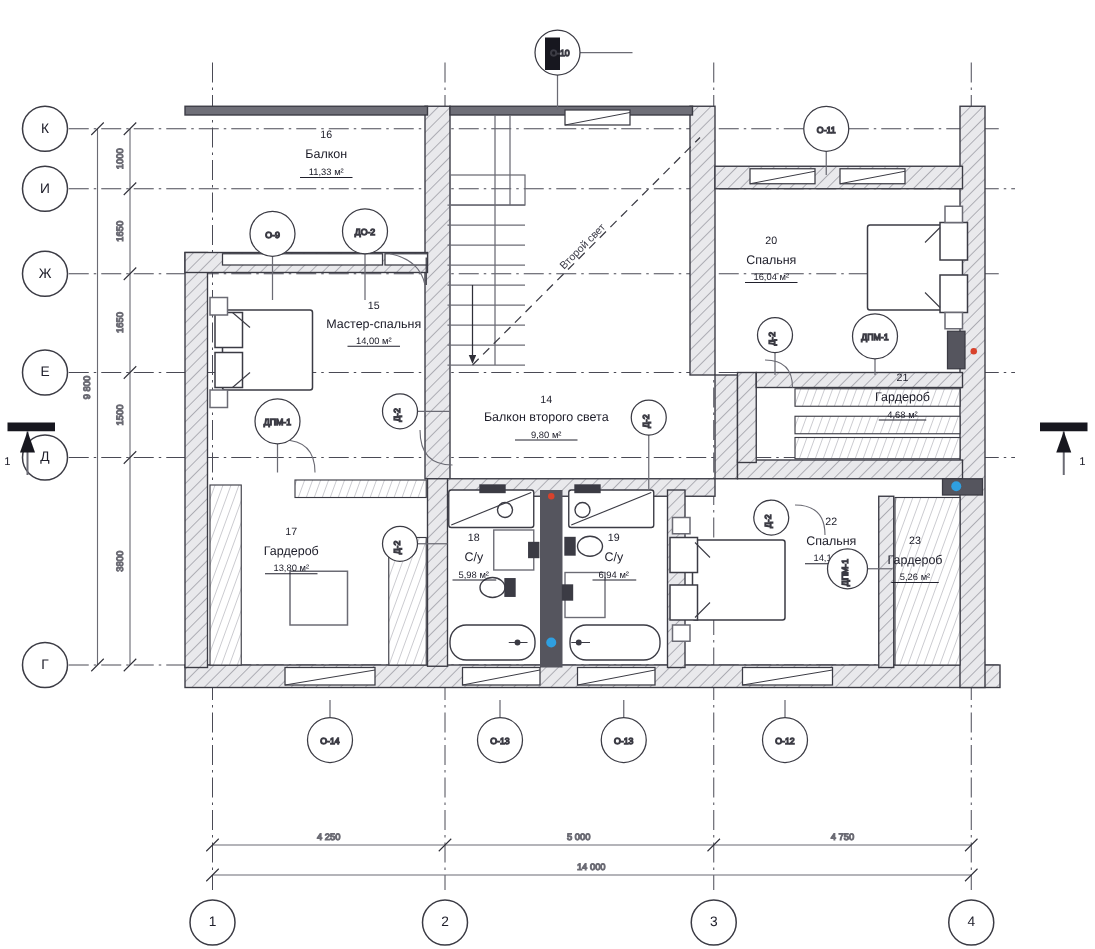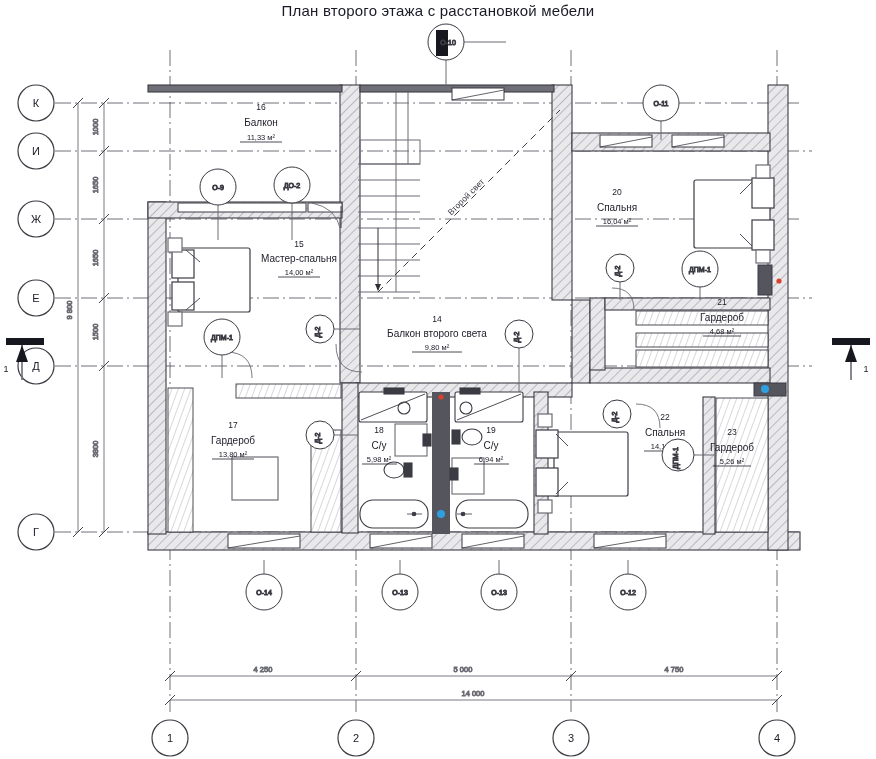--- a/index.html
+++ b/index.html
@@ -32,21 +32,20 @@
   .ax-txt { font-size: 11px; fill: #20202c; text-anchor: middle; dominant-baseline: central; font-family: "Liberation Sans", sans-serif; }
   .dim-txt { font-size: 7.5px; fill: #33333d; text-anchor: middle; font-family: "Liberation Sans", sans-serif; }
   .void-txt { font-size: 8.5px; fill: #3a3a46; text-anchor: middle; font-family: "Liberation Sans", sans-serif; }
   .sec-txt { font-size: 9px; fill: #20202c; text-anchor: middle; font-family: "Liberation Sans", sans-serif; }
 </style>
 </head>
 <body>
 
 <div id="page">
 
-  <div id="title">План второго этажа с расстановкой мебели</div>
 
   <svg id="plan-svg" width="876" height="759">
     <defs>
       <pattern id="wallhatch" width="7" height="7" patternTransform="rotate(45)" patternUnits="userSpaceOnUse">
         <rect width="7" height="7" fill="#e9e9ec"></rect>
         <line x1="0" y1="0" x2="0" y2="7" stroke="#8a8a93" stroke-width="1"></line>
       </pattern>
       <pattern id="closethatch" width="6" height="6" patternUnits="userSpaceOnUse" patternTransform="rotate(20)">
         <rect width="6" height="6" fill="#ffffff"></rect>
         <line x1="0" y1="0" x2="0" y2="6" stroke="#a8a8b0" stroke-width="0.9"></line>

